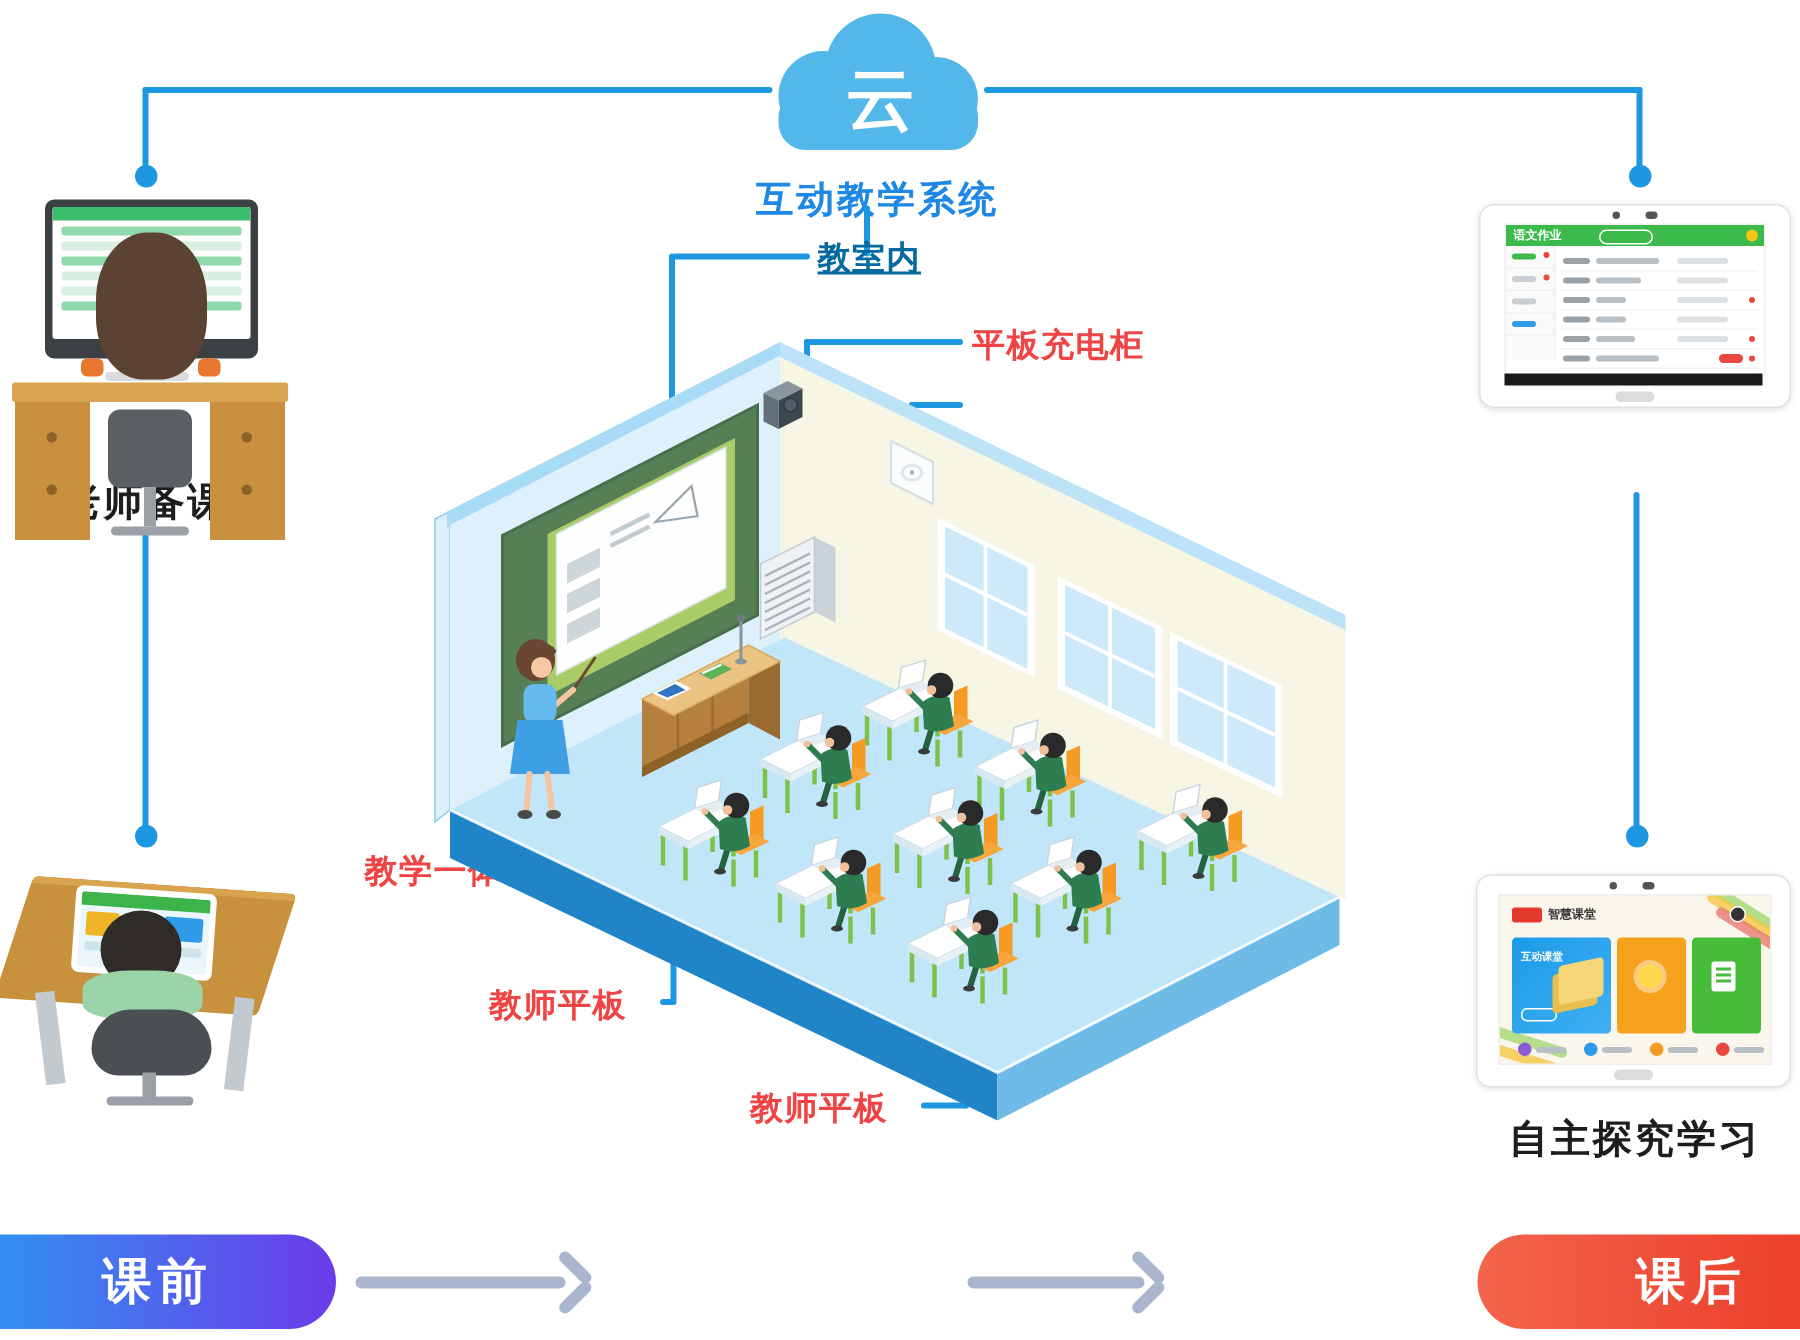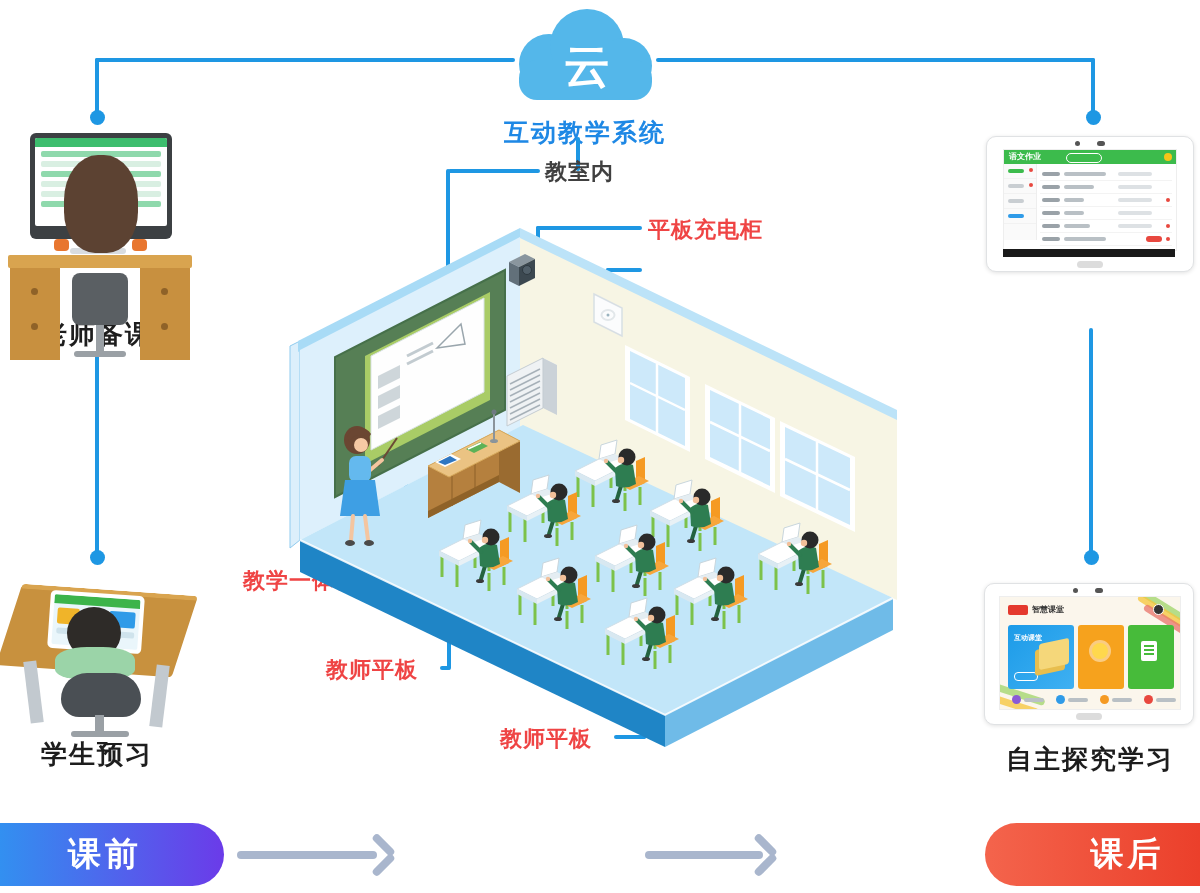--- a/index.html
+++ b/index.html
@@ -3,21 +3,21 @@
 <meta charset="utf-8">
 <style>
   html,body{margin:0;padding:0;background:#fff;}
   #canvas{position:relative;width:1200px;height:893px;background:#fff;overflow:hidden;
           font-family:"Liberation Sans",sans-serif;}
   
   .cline{position:absolute;background:#1E97E3;border-radius:3px;}
   .cdot{position:absolute;width:15px;height:15px;border-radius:50%;background:#1E97E3;}
   
   .callout{position:absolute;font-size:22px;font-weight:600;color:#ef4444;white-space:nowrap;letter-spacing:1px;}
-  .callout.blue{color:#404040;}
+  .callout.blue{color:#0369a1;text-decoration:underline;}
   .side-label{position:absolute;width:180px;text-align:center;font-size:26px;font-weight:bold;color:#1d1d1d;letter-spacing:2px;}
   .sys-title{position:absolute;left:465px;top:102px;width:240px;text-align:center;
              font-size:25px;font-weight:bold;color:#1E88E5;letter-spacing:2px;margin-top:14px;}
   
   .pill{position:absolute;top:823px;height:63px;border-radius:32px;display:flex;align-items:center;justify-content:center;
         color:#fff;font-size:33px;font-weight:bold;letter-spacing:4px;}
   .pill.p1{left:-30px;width:238px;background:linear-gradient(90deg,#2B9BF1,#6B3BE9);padding-left:16px;}
   .pill.p2{left:462px;width:156px;background:linear-gradient(90deg,#5ECB8C,#0FA45C);}
   .pill.p3{left:985px;width:245px;background:linear-gradient(90deg,#F4644C,#E93723);padding-left:20px;}
   .arrow-shaft{position:absolute;top:851px;height:8px;background:#A9B6CD;border-radius:4px;}
@@ -137,21 +137,20 @@
   <div class="cdot" style="left:442px;top:450px;"></div>
   <div class="cdot" style="left:637px;top:609px;"></div>
 
   <div class="callout blue" style="left:545px;top:157px;">教室内</div>
   <div class="callout" style="left:648px;top:215px;">平板充电柜</div>
   <div class="callout" style="left:243px;top:566px;">教学一体机</div>
   <div class="callout" style="left:326px;top:655px;">教师平板</div>
   <div class="callout" style="left:500px;top:724px;">教师平板</div>
 
   <div class="side-label" style="left:7px;top:317px;">老师备课</div>
-  <div class="side-label" style="left:7px;top:737px;">学生预习</div>
   <div class="side-label" style="left:1000px;top:742px;">自主探究学习</div>
 
   <div class="illus" style="left:8px;top:127px;width:185px;height:235px;">
     <div class="monitor">
       <div class="mscreen">
         <div class="mbar"></div>
         <div class="mrow g"></div>
           <div class="mrow"></div>
           <div class="mrow g"></div>
         <div class="mrow"></div>

